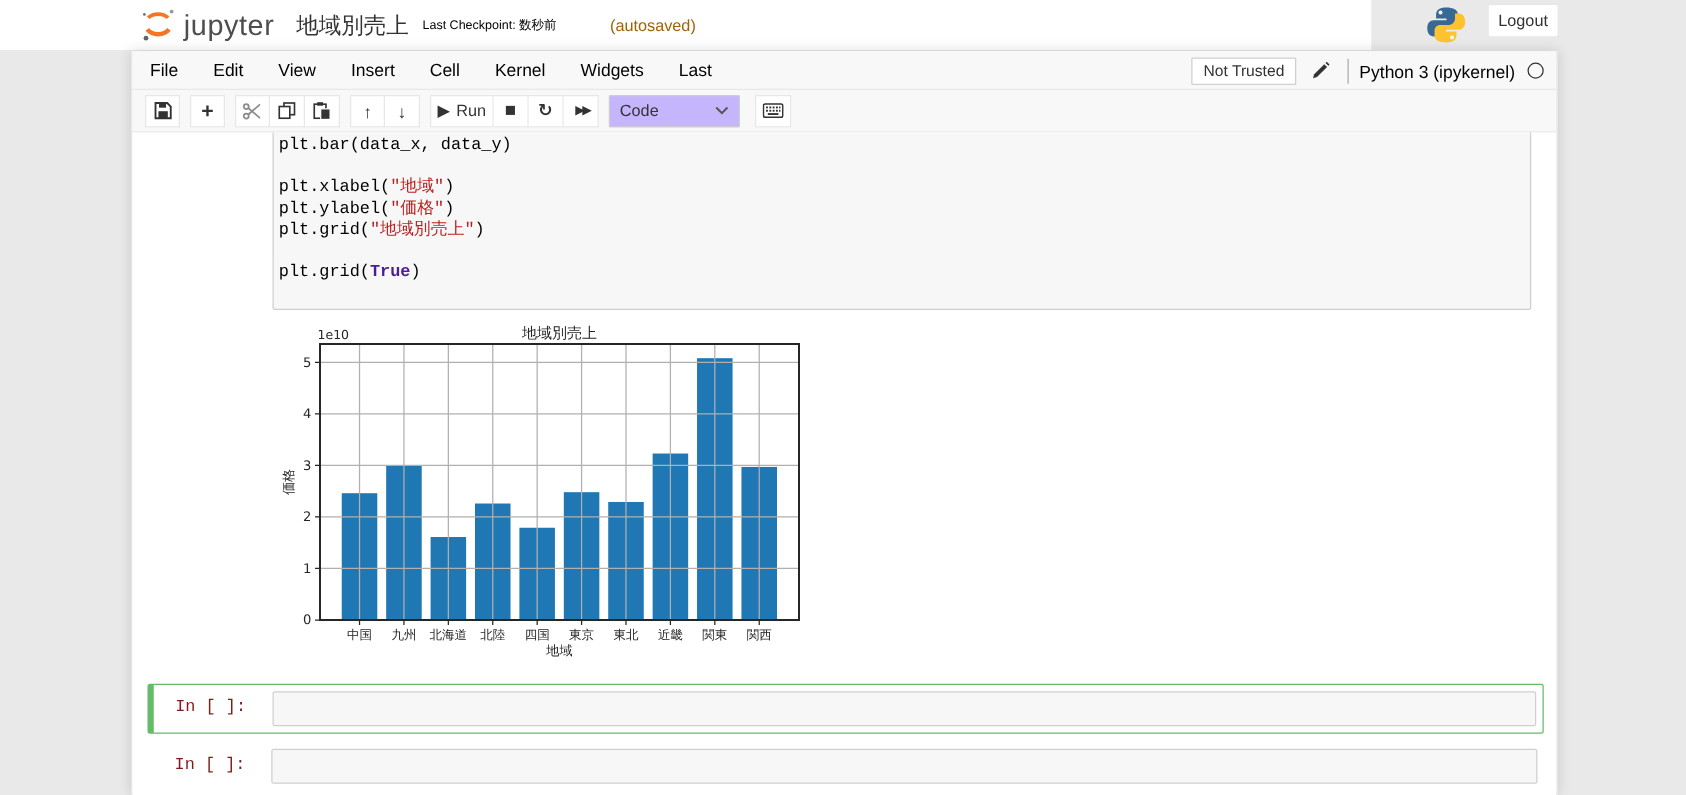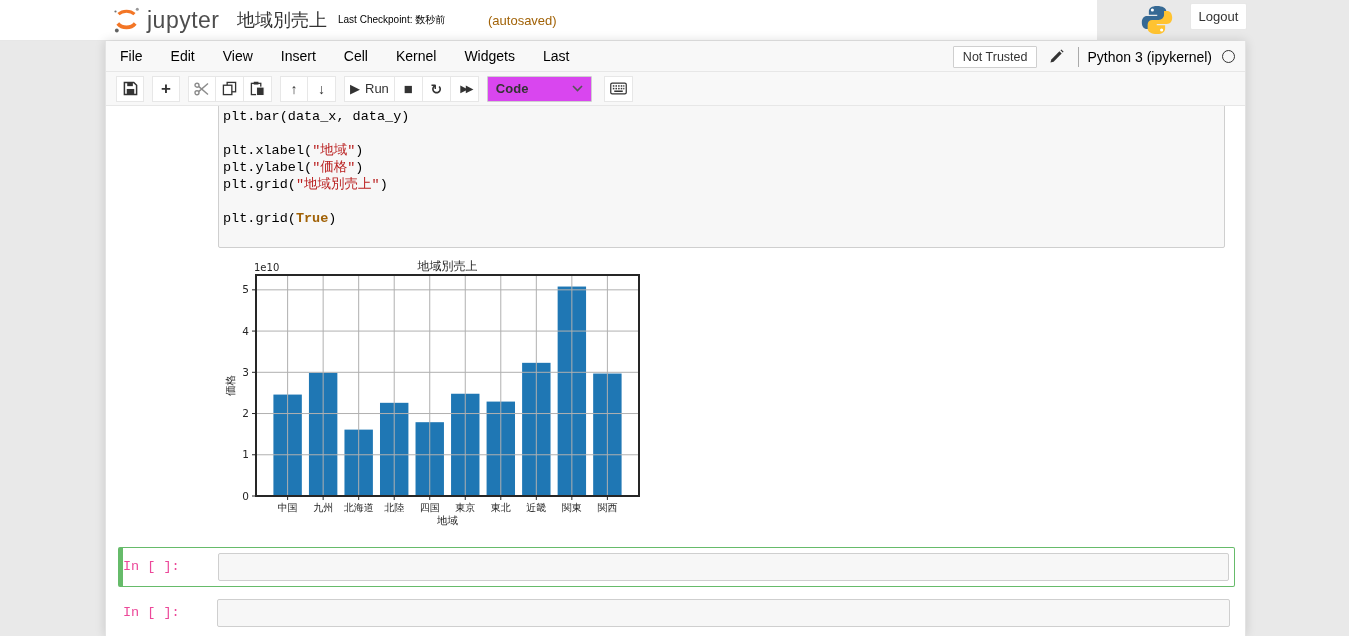--- a/index.html
+++ b/index.html
@@ -32,34 +32,34 @@
   .toolbar { height:34px; background:#f8f8f8; border-bottom:1px solid #e7e7e7; display:flex; align-items:center; padding-left:10px; }
   .btn-group { display:flex; margin-right:8px; }
   .tb-btn { min-width:28px; height:26px; background:#fff; border:1px solid #e7e7e7; display:flex; align-items:center; justify-content:center; color:#333; font-size:13px; cursor:pointer; padding:0 5px; }
   .btn-group .tb-btn + .tb-btn { border-left:none; }
   .glyph-b { font-weight:bold; font-size:14px; }
   .glyph-plus { font-weight:bold; font-size:17px; }
   .glyph-stop { font-size:15px; }
   .glyph-restart { font-weight:bold; font-size:14px; }
   .glyph-ff { font-size:10px; letter-spacing:-2px; padding-right:2px; }
   .run-label { margin-left:5px; font-size:13px; }
-  .cell-type-select { width:105px; height:26px; background:#d946ef; border:1px solid #cfcfcf; border-radius:1px; display:flex; align-items:center; justify-content:space-between; padding:0 8px; font-size:13px; color:#333; margin-right:12px; cursor:pointer;font-weight:bold; }
+  .cell-type-select { width:105px; height:26px; background:#c4b5fd; border:1px solid #cfcfcf; border-radius:1px; display:flex; align-items:center; justify-content:space-between; padding:0 8px; font-size:13px; color:#333; margin-right:12px; cursor:pointer; }
 
   
   .notebook { position:relative; height:529px; background:#fff; overflow:hidden; }
 
   .code-input { position:absolute; left:112px; top:-2px; width:1007px; height:144px; background:#f7f7f7; border:1px solid #cfcfcf; border-radius:2px; padding:3px 4px; overflow:hidden; }
   .cm-line { font-family:"Liberation Mono","DejaVu Sans Mono",monospace; font-size:13.5px; line-height:17px; color:#000; white-space:pre; }
   .cm-line .str { color:#ba2121; }
-  .cm-line .kw  { color:#a16207; font-weight:bold; }
+  .cm-line .kw  { color:#4c1d95; font-weight:bold; }
 
   .chart-wrap { position:absolute; left:117px; top:151px; width:436px; height:273px; background:#fff; }
 
   .cell-row { position:absolute; display:flex; }
-  .cell-row .prompt { flex:0 0 94px; text-align:left; padding-right:4px; font-family:"Liberation Mono","DejaVu Sans Mono",monospace; font-size:13.5px; color:#ec4899; line-height:38px; }
+  .cell-row .prompt { flex:0 0 94px; text-align:center; padding-right:4px; font-family:"Liberation Mono","DejaVu Sans Mono",monospace; font-size:13.5px; color:#7f1d1d; line-height:38px; }
   .cell-row .empty-input { flex:1; height:28px; margin-top:5px; background:#f7f7f7; border:1px solid #cfcfcf; border-radius:2px; cursor:text; }
 
   .cell-selected { left:12px; top:441px; width:1117px; height:40px; border:1px solid #66bb6a; border-left:5px solid #66bb6a; border-radius:2px; }
   .cell-selected .empty-input { margin-right:5px; }
   .cell-selected .prompt { flex-basis:95px; }
   .cell-plain { left:17px; top:489px; width:1107px; height:38px; }
   .cell-plain .prompt { line-height:36px; }
   .cell-plain .empty-input { margin-top:4px; margin-right:0; }
 
   svg text { font-family:"DejaVu Sans","Liberation Sans",sans-serif; fill:#262626; }

